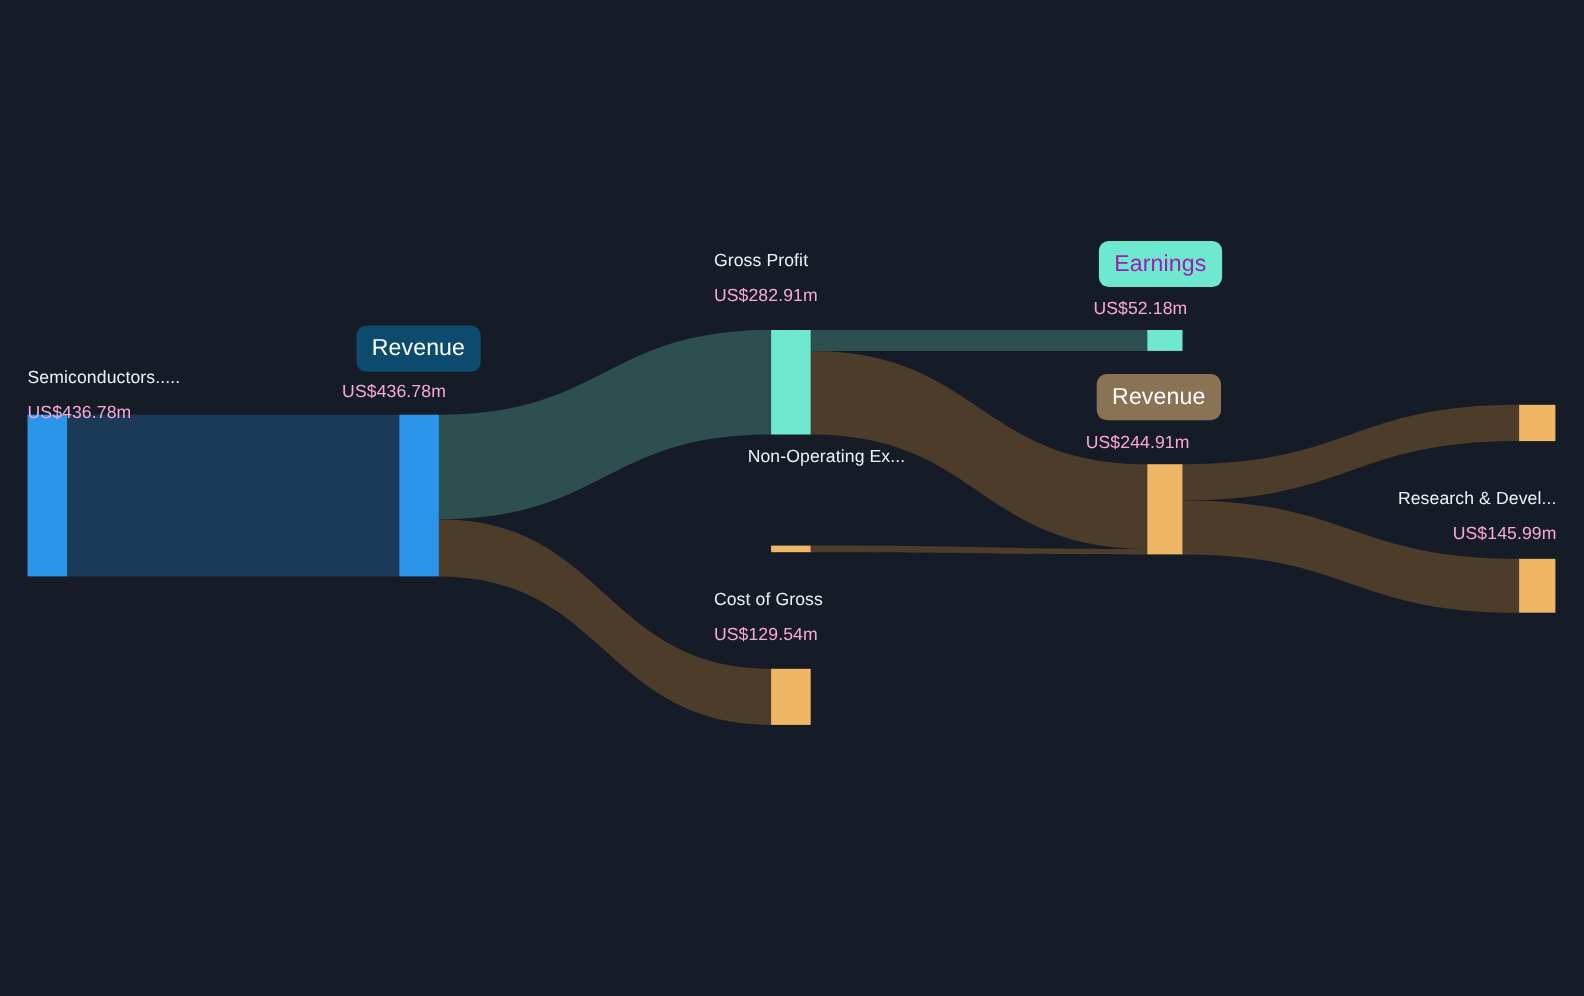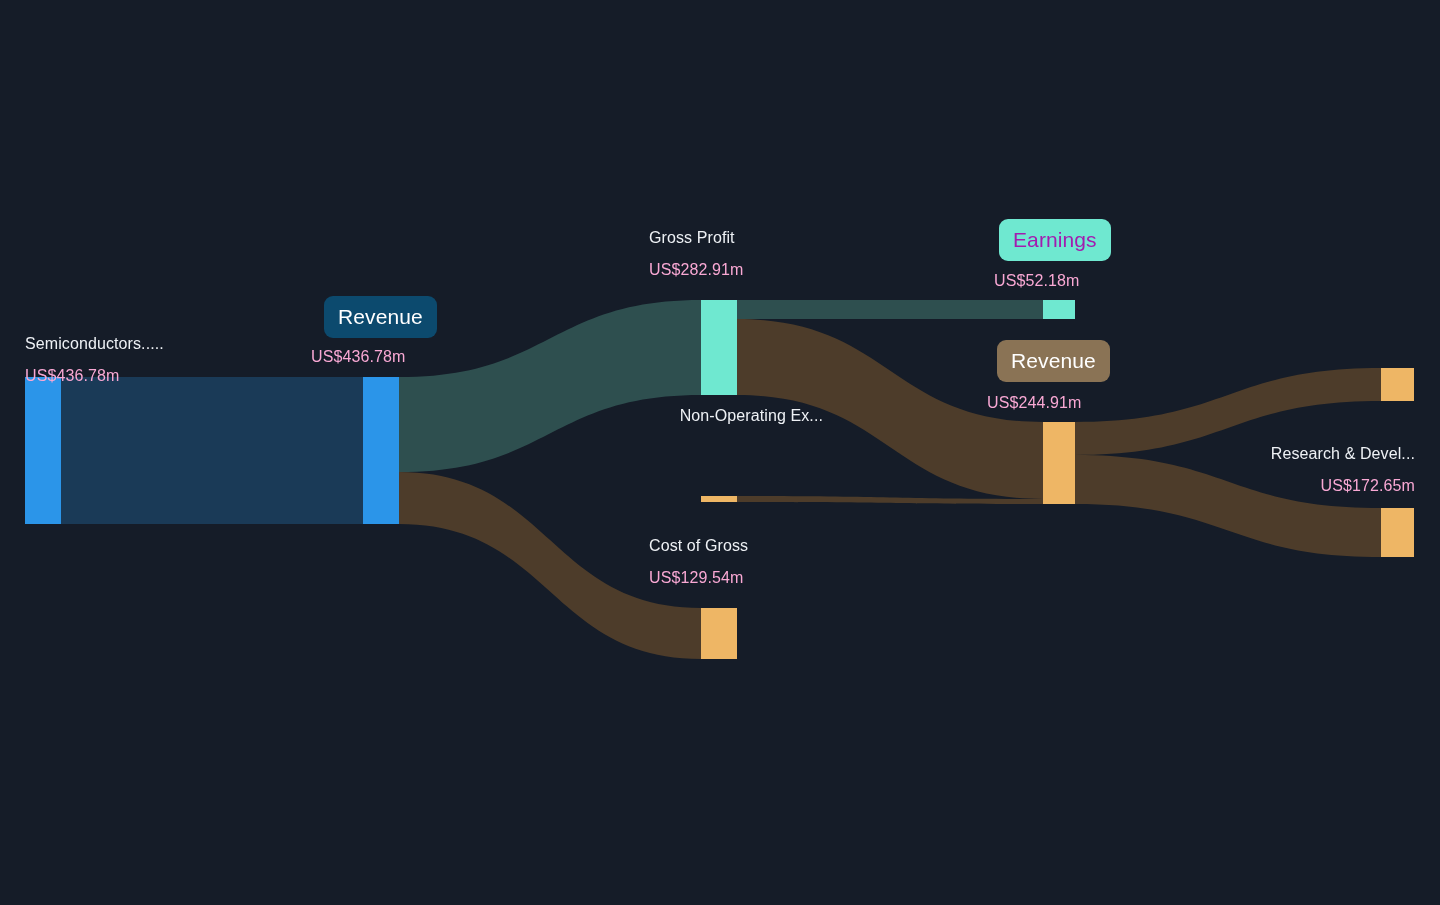--- a/index.html
+++ b/index.html
@@ -134,16 +134,16 @@
 
   <div class="lbl" style="left:987px; top:387px;">
     <span class="val">US$244.91m</span>
   </div>
 
   <div class="lbl right-align" style="left:1109px; top:301px; width:306px;">
   </div>
 
   <div class="lbl right-align" style="left:1109px; top:438px; width:306px;">
     <span class="name">Research &amp; Devel...</span>
-    <span class="val">US$172.65m</span>
+    <span class="val">US$145.99m</span>
   </div>
 
 </div>
 
 </body></html>

